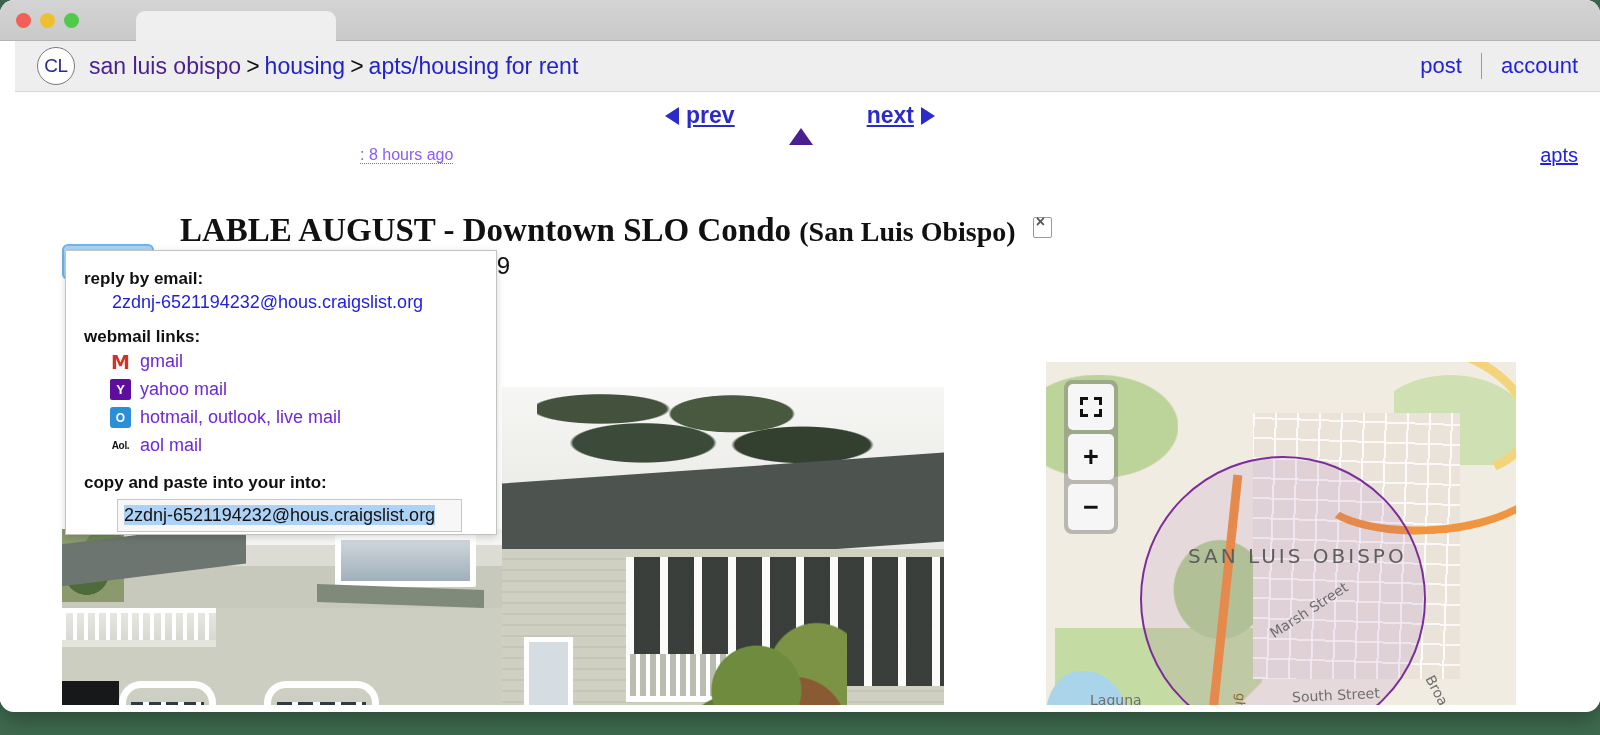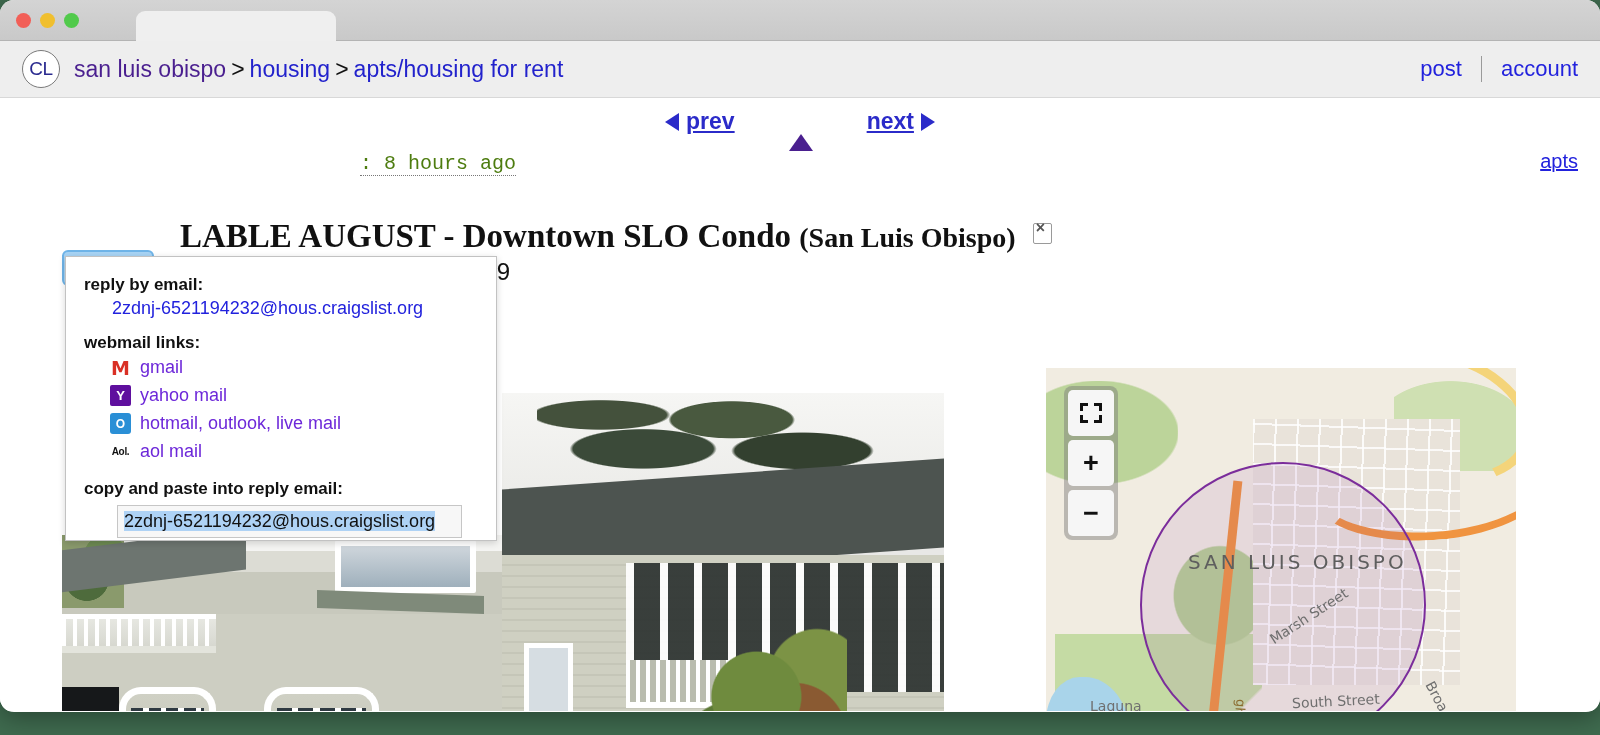--- a/index.html
+++ b/index.html
@@ -42,26 +42,27 @@
     position: absolute;
     left: 136px; top: 11px;
     width: 200px; height: 31px;
     background: #efefef;
     border-radius: 9px 9px 0 0;
   }
 
   
   .cl-header {
     position: relative;
-    height: 57px;
+    height: 51px;
     background: #eeeeee;
     border-bottom: 1px solid #d8d8d8;
     display: flex;
     align-items: center;
     padding: 0 22px;
+    margin-left: 15px;
   }
   .cl-logo {
     width: 38px; height: 38px;
     border-radius: 50%;
     border: 1.6px solid #7a7a7a;
     display: flex; align-items: center; justify-content: center;
     font-size: 19px; color: #2a2a8f;
     letter-spacing: -0.5px;
     background: #fff;
     flex: none;
@@ -133,23 +134,22 @@
     width: 0; height: 0;
     border-left: 12px solid transparent;
     border-right: 12px solid transparent;
     border-bottom: 17px solid #4a1f8f;
   }
 
   
   .posted-line {
     position: absolute;
     left: 360px; top: 54px;
-    font-size: 20px;
-    color: #4d7c0f;
-    font-family: Liberation Mono, monospace;
+    font-size: 16px;
+    color: #8b5cf6;
   }
   .posted-line .dotted { border-bottom: 1px dotted #777; }
 
   .print-link {
     position: absolute;
     right: 22px; top: 52px;
     font-size: 20px;
     color: #2222dd;
     text-decoration: underline;
   }
@@ -629,20 +629,20 @@
         <div class="wm-item">
           <span class="wm-ico ico-hotmail">O</span>
           <a href="#">hotmail, outlook, live mail</a>
         </div>
         <div class="wm-item">
           <span class="wm-ico ico-aol">Aol.</span>
           <a href="#">aol mail</a>
         </div>
       </div>
 
-      <div class="rp-copy-label">copy and paste into reply email:</div>
+      <div class="rp-copy-label">copy and paste into your into:</div>
       <div class="rp-input">
         <span class="rp-input-text">2zdnj-6521194232@hous.craigslist.org</span>
       </div>
     </div>
 
   </div>
 </div>
 
 </body></html>

